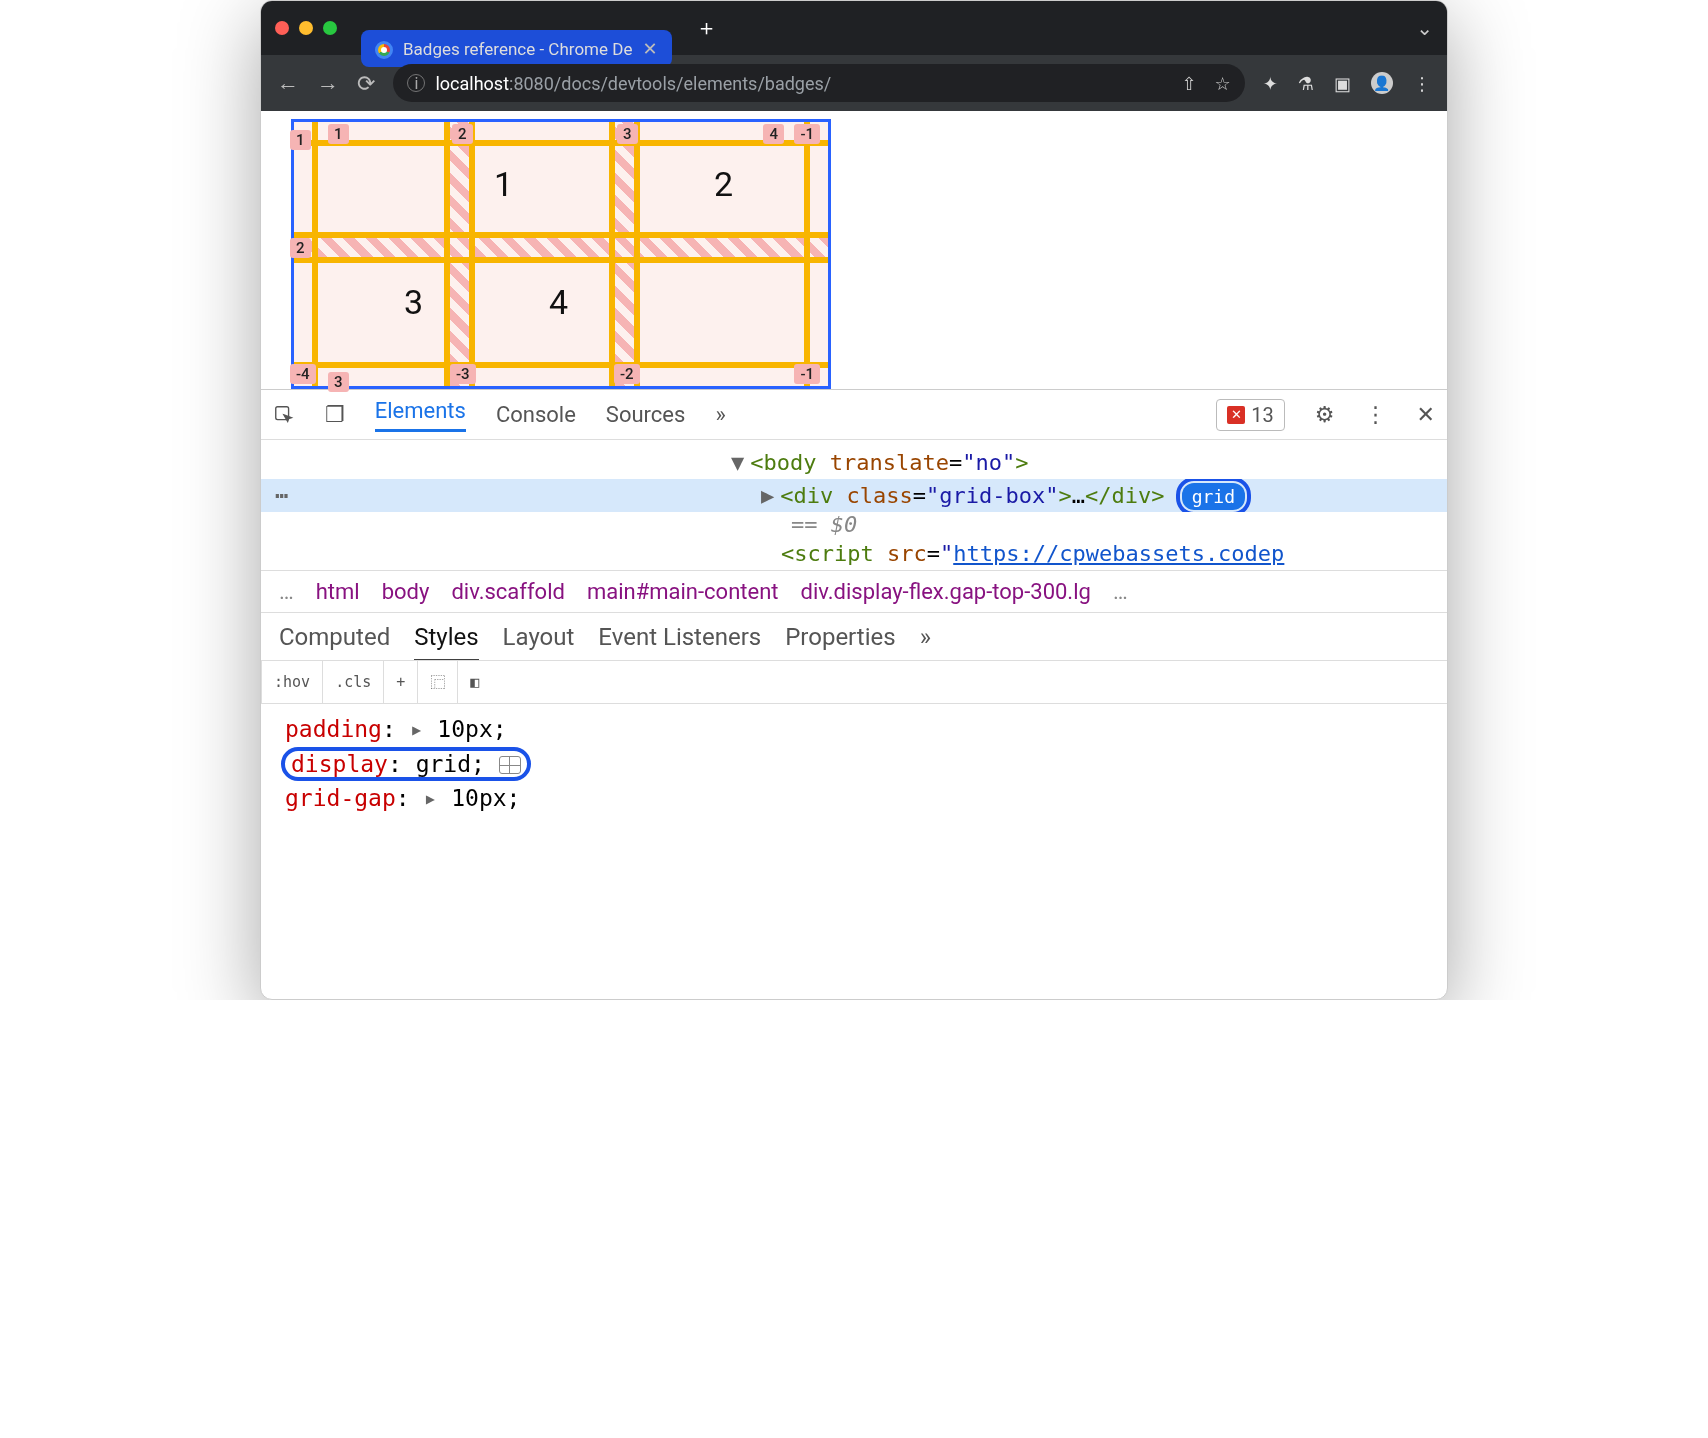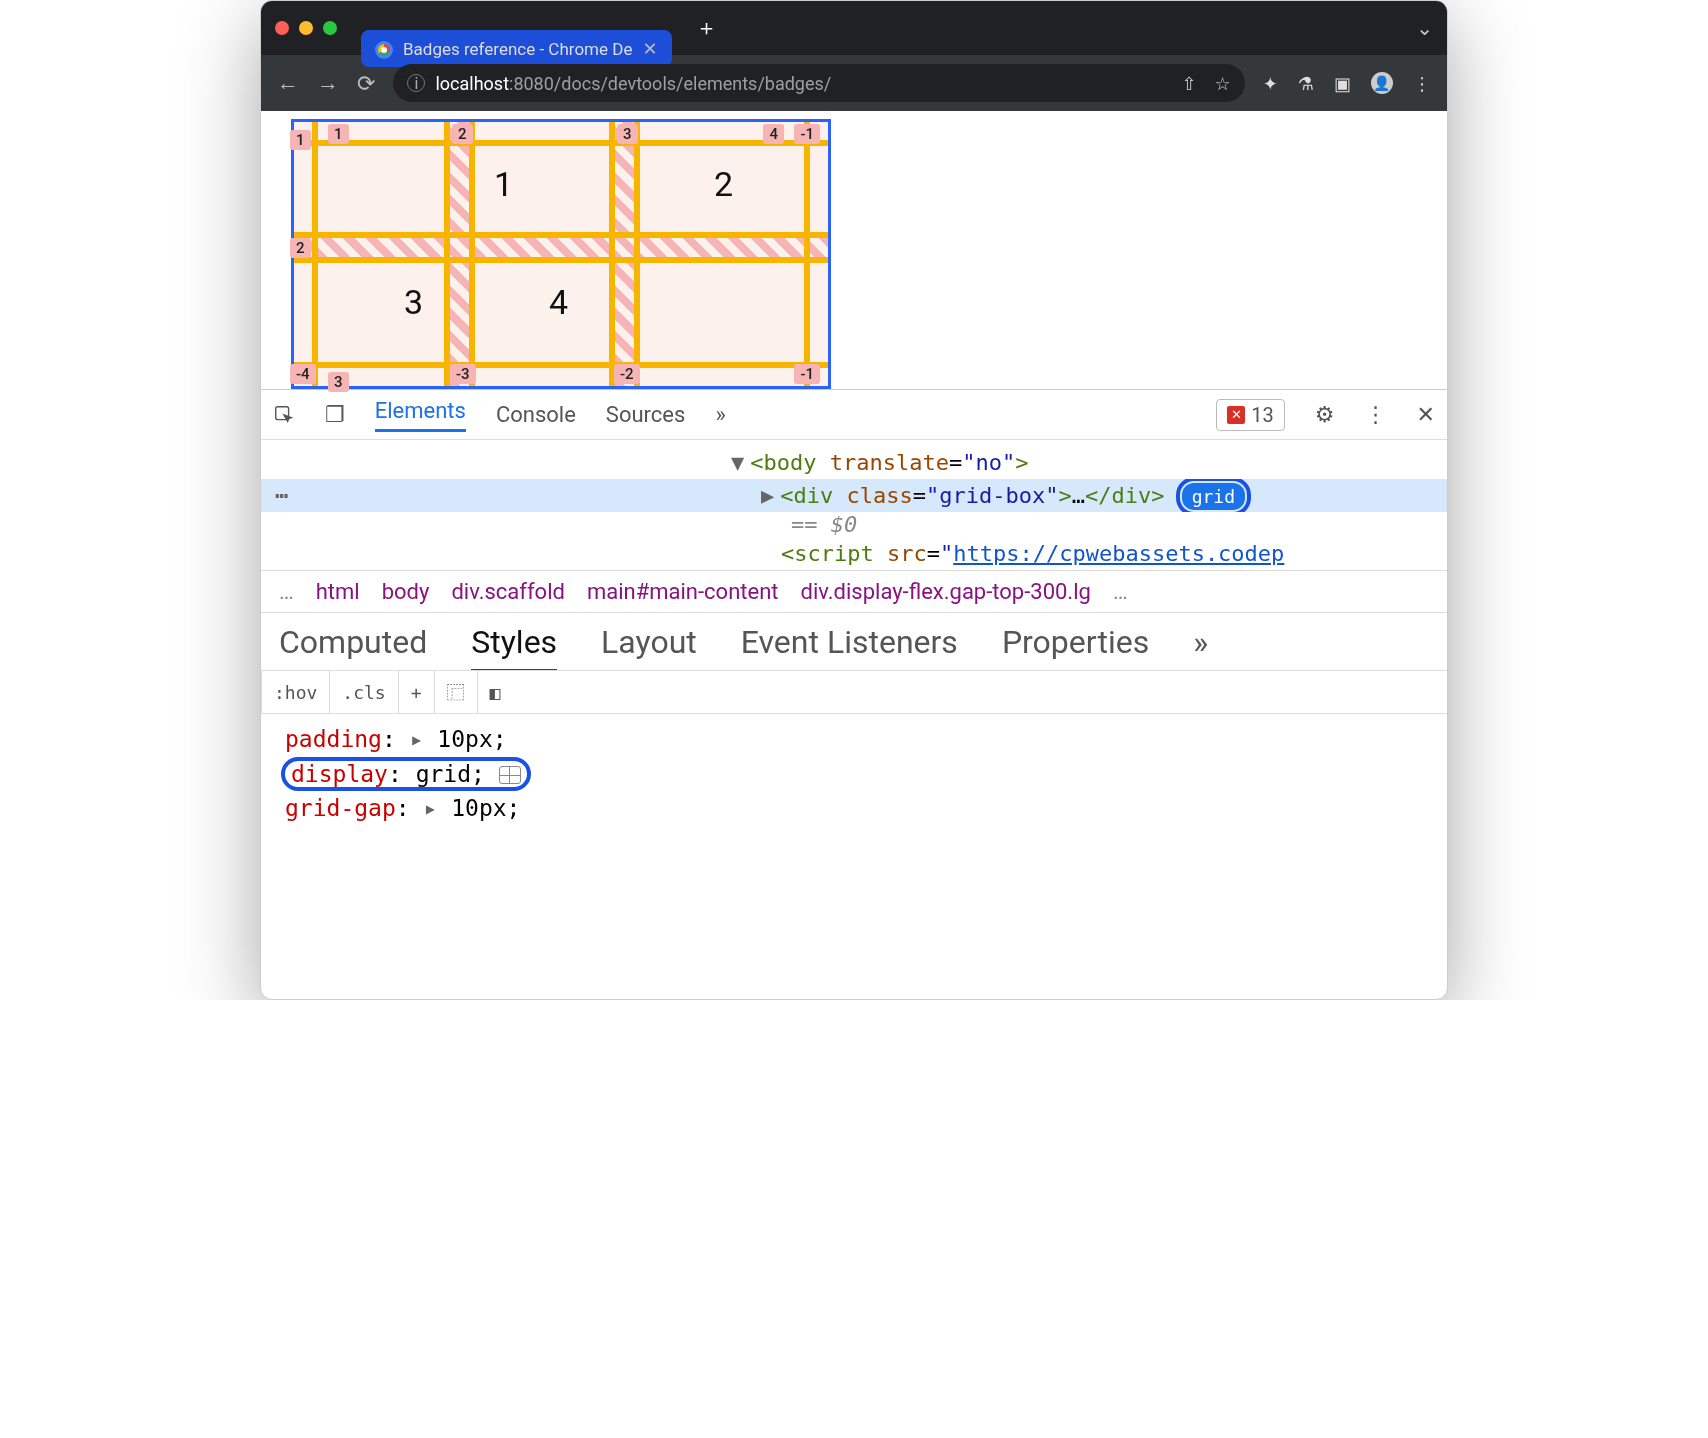--- a/index.html
+++ b/index.html
@@ -42,25 +42,25 @@
 .dom { font-family: Menlo, Monaco, monospace; font-size:22px; padding:6px 0 0 0; }
 .dom-row { padding:4px 0 4px 470px; white-space:nowrap; overflow:hidden; }
 .dom-row.selected{background:#d6e8fb}
 .dom .arrow{color:#666;margin-right:6px}
 .tag{color:#4d7c0f}.attr{color:#994500}.val{color:#1a1aa6}
 .eq0{color:#888;font-style:italic;padding-left:530px}
 .link{color:#1155cc;text-decoration:underline}
 .badge{background:#1a73e8;color:#fff;font-family:Menlo,monospace;font-size:18px;padding:3px 10px;border-radius:12px;margin-left:4px;outline:4px solid #1a52e8;outline-offset:2px}
 .ellipsis-left{position:absolute;left:14px;color:#666;letter-spacing:2px;font-weight:bold}
 .crumb { display:flex; gap:22px; padding:8px 18px; font-size:22px; color:#881280; border-top:1px solid #ddd; border-bottom:1px solid #ddd; overflow:hidden;}
-.styles-tabs{display:flex;gap:44px;padding:10px 18px 0;font-size:32px;color:#555}
+.styles-tabs{display:flex;gap:24px;padding:10px 18px 0;font-size:24px;color:#555}
 .styles-tabs .active{color:#111;border-bottom:1px solid #404040;padding-bottom:8px}
 .filter-row{display:flex;align-items:center;border-top:1px solid #ddd;border-bottom:1px solid #ddd;height:44px;font-size:20px;color:#555}
 .filter-row input{border:none;outline:none;font-size:22px;padding:0 12px;flex:1;color:#888}
-.filter-row .fbtn{padding:0 12px;border-left:1px solid #ddd;height:100%;display:flex;align-items:center;font-family:Menlo,monospace;font-size:18px}
+.filter-row .fbtn{padding:0 12px;border-left:1px solid #ddd;height:100%;display:flex;align-items:center;font-family:Menlo,monospace;font-size:15px}
 .css-block{font-family:Menlo,monospace;font-size:23px;padding:8px 24px;line-height:1.5}
 .css-block .prop{color:#c80000}
 .hl{outline:4px solid #1a52e8;border-radius:14px;padding:0 6px}
 .grid-icon{display:inline-block;width:22px;height:18px;border:1px solid #888;border-radius:3px;background:linear-gradient(#888,#888) 50% 0/1px 100% no-repeat,linear-gradient(#888,#888) 0 50%/100% 1px no-repeat;vertical-align:middle}
 .collapse{color:#666}
 svg.pick{width:22px;height:22px;stroke:#555;fill:none;stroke-width:1.5}
 </style>
 </head>
 <body>
 

